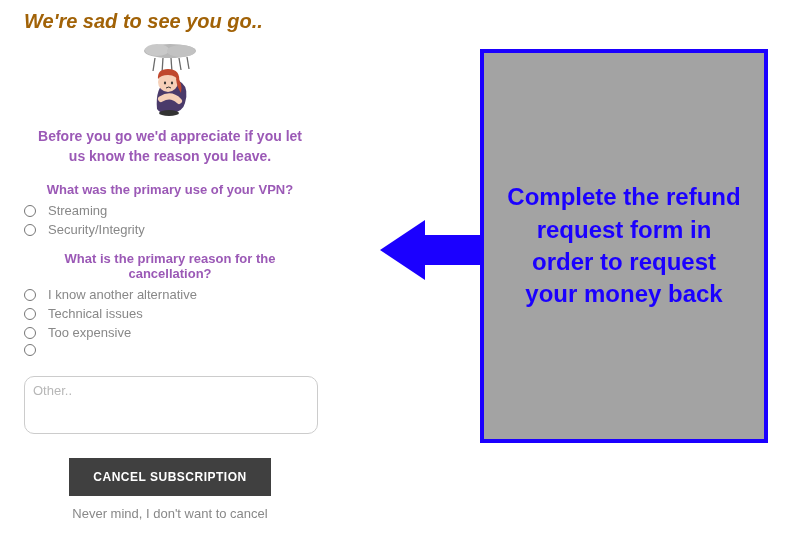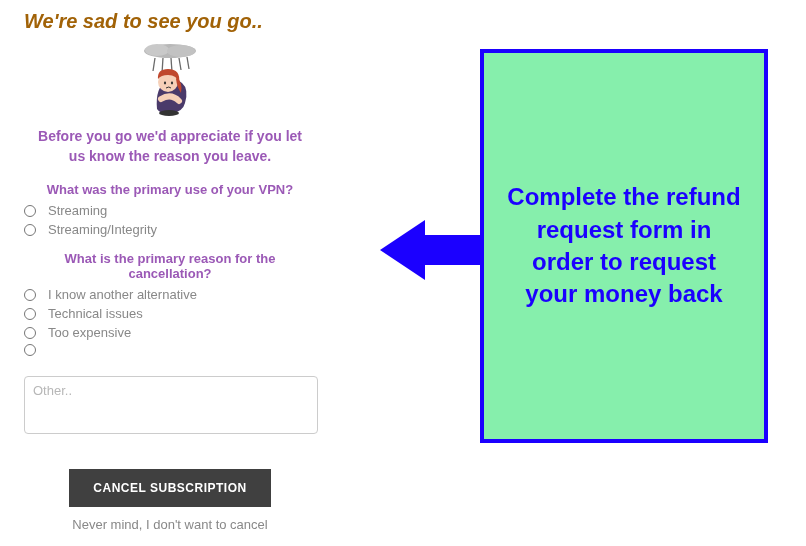--- a/index.html
+++ b/index.html
@@ -56,28 +56,28 @@
     }
     .option-label {
       color: #888;
       font-size: 13px;
     }
     .q-block { margin-bottom: 14px; }
     .other-field {
       width: 294px;
       height: 58px;
       border: 1px solid #ccc;
-      border-radius: 4px;
+      border-radius: 10px;
       padding: 6px 8px;
       font-size: 13px;
       color: #666;
       resize: none;
       font-family: inherit;
       margin-top: 6px;
-      margin-bottom: 31px;
+      margin-bottom: 20px;
     }
     .other-field::placeholder { color: #b7b7b7; }
     .cancel-btn {
       display: block;
       margin: 0 auto 10px auto;
       background: #404040;
       color: #fff;
       border: none;
       font-weight: bold;
       font-size: 12px;
@@ -92,21 +92,21 @@
       font-size: 13px;
       cursor: pointer;
     }
     
     .callout {
       position: absolute;
       left: 480px;
       top: 49px;
       width: 288px;
       height: 394px;
-      background: #86efac;
+      background: #a3a3a3;
       border: 4px solid #1b00ff;
       display: flex;
       align-items: center;
       justify-content: flex-end;
       padding: 20px;
     }
     .callout-text {
       color: #1b00ff;
       font-size: 24px;
       font-weight: bold;
@@ -152,21 +152,21 @@
   <div class="subhead">Before you go we'd appreciate if you let us know the reason you leave.</div>
 
   <div class="q-block">
     <div class="question">What was the primary use of your VPN?</div>
     <label class="option-row">
       <input type="radio" name="q1" style="">
       <span class="option-label">Streaming</span>
     </label>
     <label class="option-row">
       <input type="radio" name="q1" style="">
-      <span class="option-label">Streaming/Integrity</span>
+      <span class="option-label">Security/Integrity</span>
     </label>
   </div>
 
   <div class="q-block">
     <div class="question">What is the primary reason for the cancellation?</div>
     <label class="option-row">
       <input type="radio" name="q2" style="">
       <span class="option-label">I know another alternative</span>
     </label>
     <label class="option-row">

